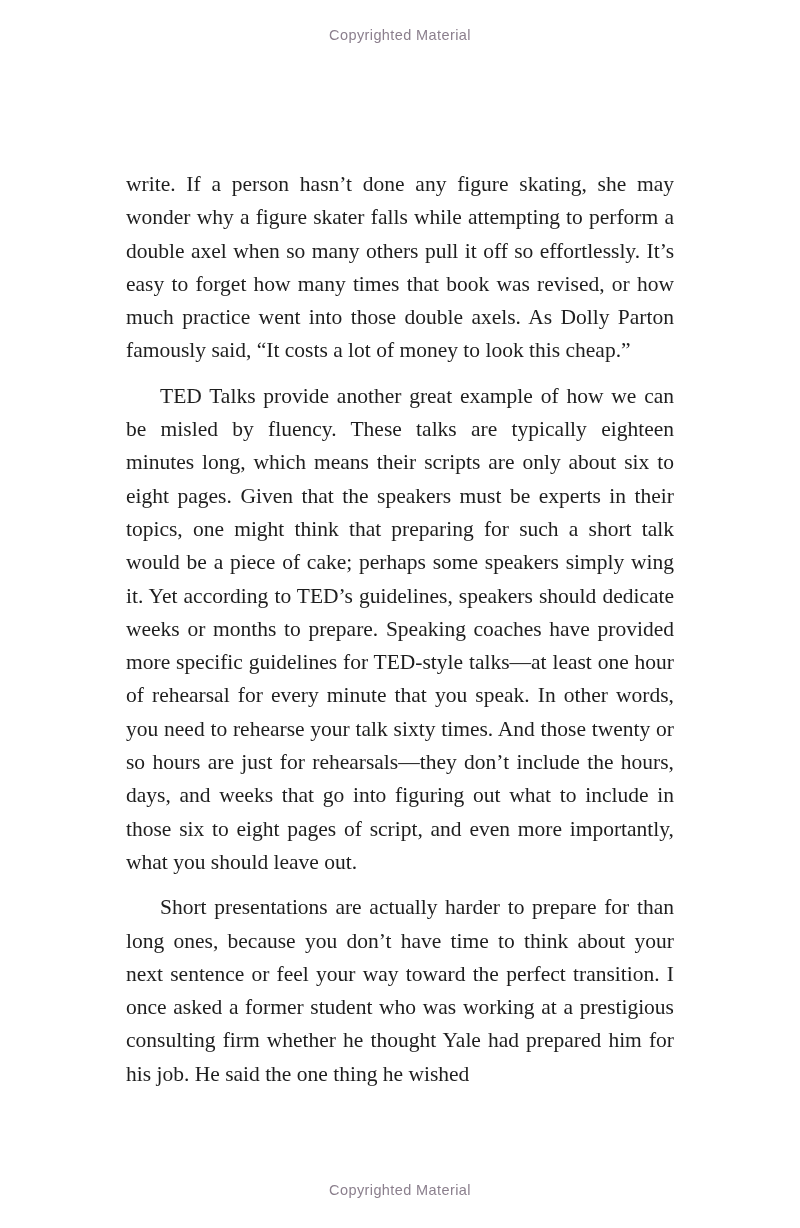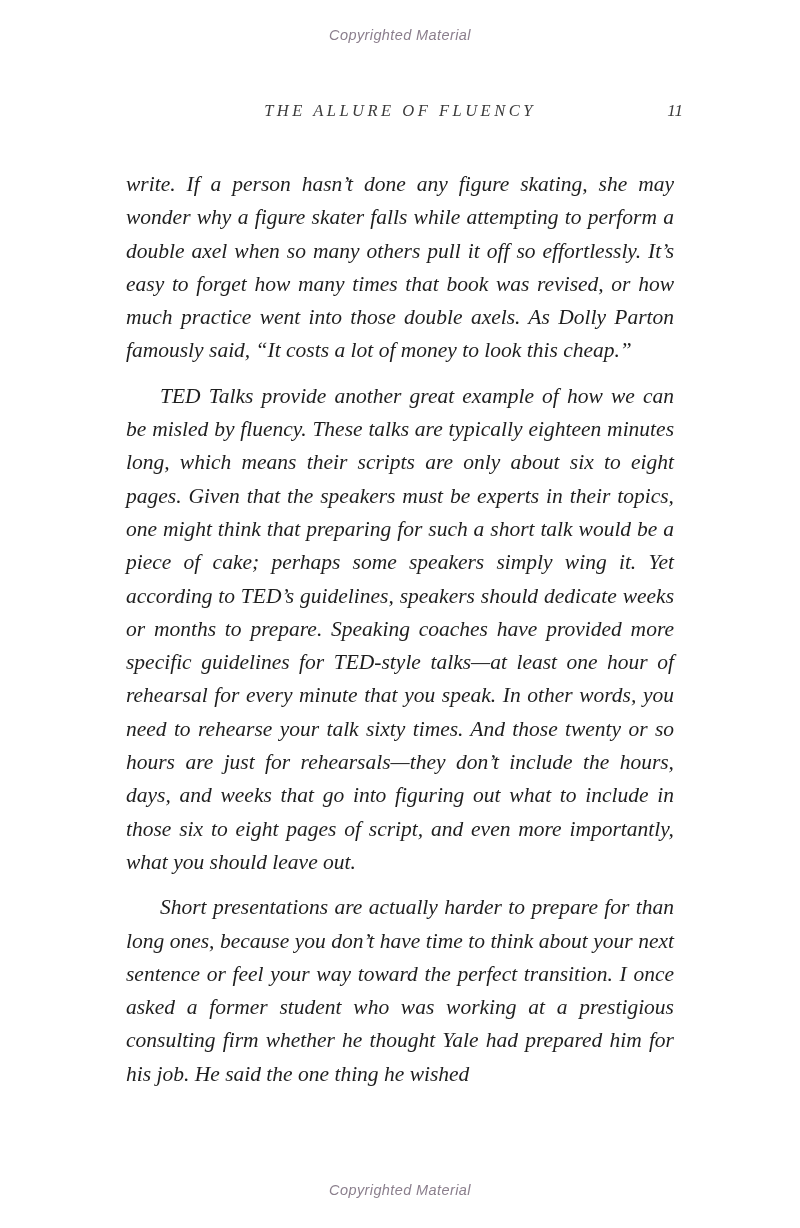--- a/index.html
+++ b/index.html
@@ -8,21 +8,20 @@
     background: #ffffff;
   }
   .page {
     position: relative;
     width: 800px;
     height: 1228px;
     background: #ffffff;
     overflow: hidden;
     font-family: "Liberation Serif", "DejaVu Serif", serif;
     color: #1c1c1c;
-    font-style: italic;
   }
   .copyright {
     position: absolute;
     left: 0;
     width: 100%;
     text-align: center;
     font-family: "Liberation Sans", "DejaVu Sans", sans-serif;
     font-size: 14.5px;
     letter-spacing: 0.4px;
     color: #8b7f8d;
@@ -73,24 +72,20 @@
     text-indent: 34px;
   }
 </style>
 </head>
 <body>
 
 <div class="page">
 
   <div class="copyright top">Copyrighted Material</div>
 
-  <div class="running-header">
-    <span class="title">THE ALLURE OF FLUENCY</span>
-    <span class="page-number">11</span>
-  </div>
 
   <div class="body-text">
     <p>write. If a person hasn’t done any figure skating, she may wonder why a figure skater falls while attempting to perform a double axel when so many others pull it off so effortlessly. It’s easy to forget how many times that book was revised, or how much practice went into those double axels. As Dolly Parton famously said, “It costs a lot of money to look this cheap.”</p>
     <p class="indent">TED Talks provide another great example of how we can be misled by fluency. These talks are typically eighteen minutes long, which means their scripts are only about six to eight pages. Given that the speakers must be experts in their topics, one might think that preparing for such a short talk would be a piece of cake; perhaps some speakers simply wing it. Yet according to TED’s guidelines, speakers should dedicate weeks or months to prepare. Speaking coaches have provided more specific guidelines for TED-style talks—at least one hour of rehearsal for every minute that you speak. In other words, you need to rehearse your talk sixty times. And those twenty or so hours are just for rehearsals—they don’t include the hours, days, and weeks that go into figuring out what to include in those six to eight pages of script, and even more importantly, what you should leave out.</p>
     <p class="indent">Short presentations are actually harder to prepare for than long ones, because you don’t have time to think about your next sentence or feel your way toward the perfect transition. I once asked a former student who was working at a prestigious consulting firm whether he thought Yale had prepared him for his job. He said the one thing he wished</p>
   </div>
 
   <div class="copyright bottom">Copyrighted Material</div>
 
 </div>

